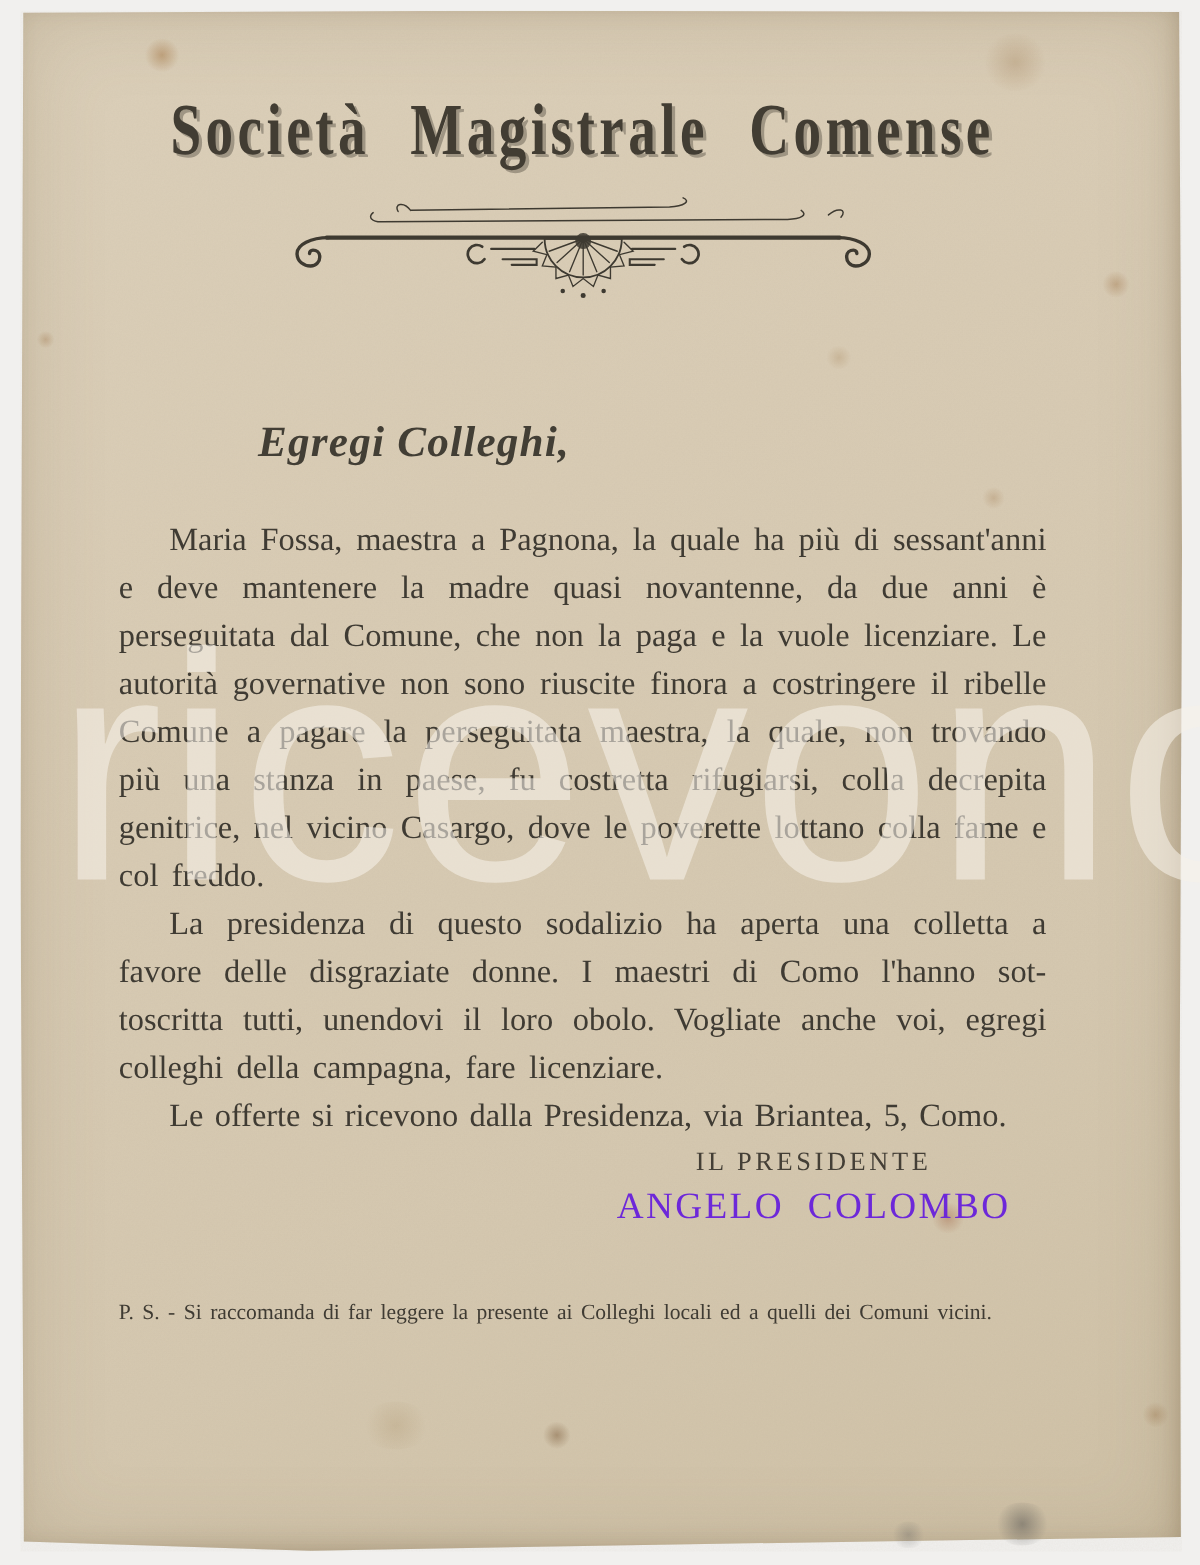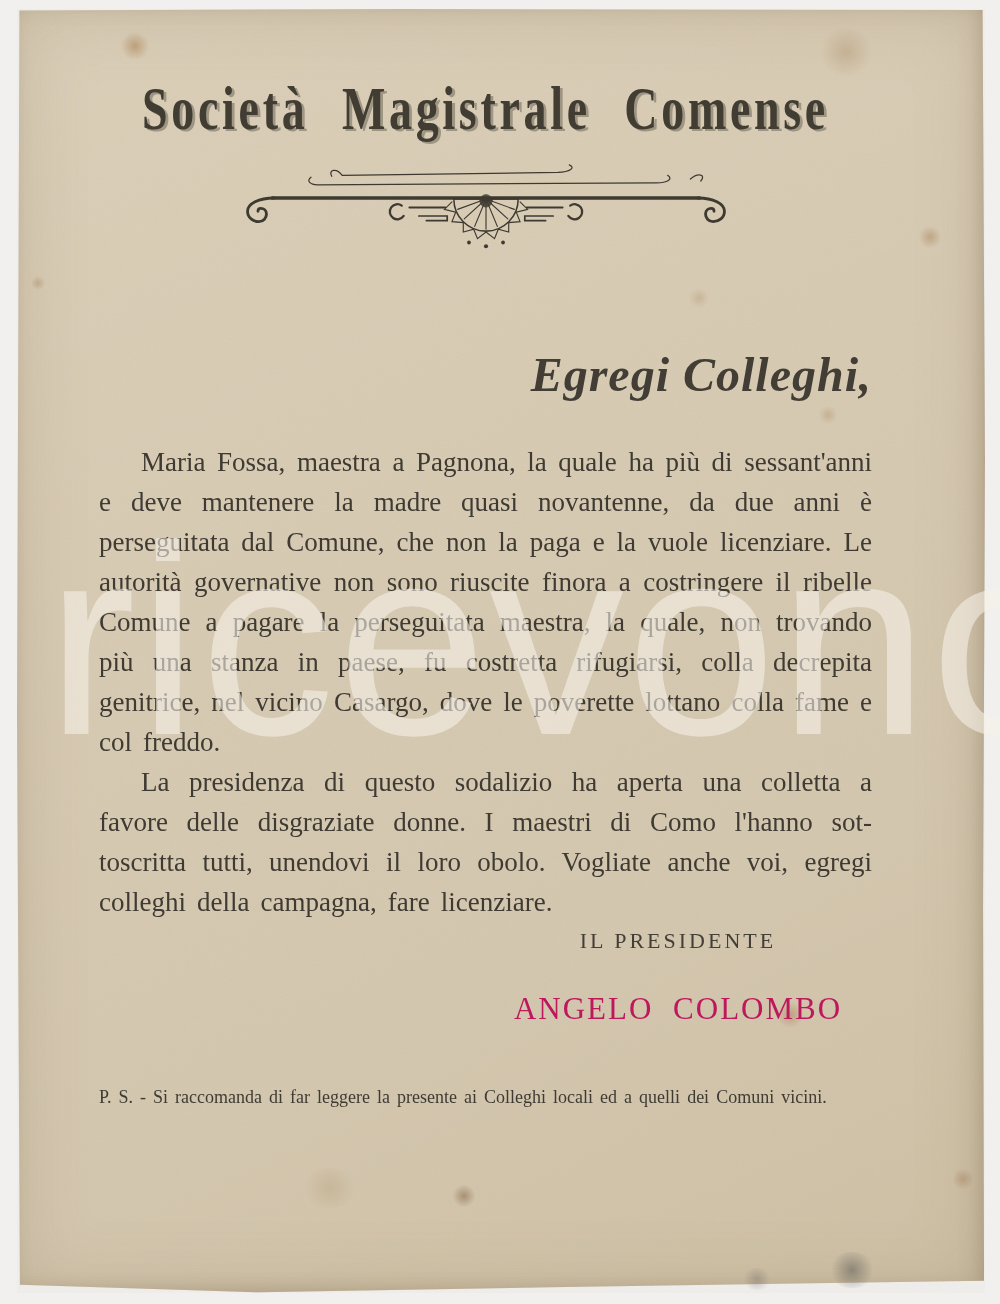--- a/index.html
+++ b/index.html
@@ -37,24 +37,23 @@
     transform:scale(.92,1.22);
     transform-origin:50% 50%;
     white-space:nowrap;
   }
   .ornament{display:block;margin:26px auto 0 auto;}
   .salutation{
     margin-top:96px;
     margin-left:116px;
     font-style:italic;
     font-weight:700;
-    font-size:48px;
+    font-size:36px;
     letter-spacing:1px;
     color:#423e35;
-    text-align:right;
   }
   .body-block{margin-top:40px;font-size:27px;line-height:40px;}
   .body-block p{
     margin:0;
     text-align:justify;
     text-indent:42px;
     word-spacing:.16em;
     font-family:Liberation Serif, serif;
   }
   .body-block p.single-line{white-space:nowrap;text-align:left;word-spacing:.10em;}
@@ -70,22 +69,21 @@
   .signature{
     width:340px;margin-left:409px;margin-top:2px;
     text-align:center;
   }
   .sig-role{
     font-size:22px;letter-spacing:3px;line-height:34px;
     color:#443f36;
   }
   .sig-name{
     font-size:31px;letter-spacing:2px;word-spacing:10px;line-height:40px;
-    color:#be185d;
-    margin-top:31px;
+    color:#6d28d9;
   }
   .postscript{
     margin-top:50px;
     font-size:18px;line-height:37px;
     text-align:justify;
     word-spacing:.14em;
     padding-left:54px;text-indent:-54px;
     max-width:760px;
   }
   .watermark{
@@ -160,20 +158,21 @@
         <circle cx="270" cy="88" r="2.2" fill="#3e3a31" stroke="none"></circle>
         <circle cx="288" cy="84" r="2" fill="#3e3a31" stroke="none"></circle>
       </g>
     </svg>
 
     <div class="salutation">Egregi Colleghi,</div>
 
     <div class="body-block">
       <p>Maria Fossa, maestra a Pagnona, la quale ha più di ses­sant'anni e deve mantenere la madre quasi novantenne, da due anni è perseguitata dal Comune, che non la paga e la vuole licenziare. Le autorità governative non sono riuscite finora a costringere il ribelle Comune a pagare la perseguitata maestra, la quale, non trovando più una stanza in paese, fu costretta rifugiarsi, colla decrepita genitrice, nel vicino Casargo, dove le poverette lottano colla fame e col freddo.</p>
       <p>La presidenza di questo sodalizio ha aperta una colletta a favore delle disgraziate donne. I maestri di Como l'hanno sot­toscritta tutti, unendovi il loro obolo. Vogliate anche voi, egregi colleghi della campagna, fare licenziare.</p>
+      <p class="single-line">Le offerte si ricevono dalla Presidenza, via Briantea, 5, Como.</p>
     </div>
 
     <div class="signature">
       <div class="sig-role">IL PRESIDENTE</div>
       <div class="sig-name">ANGELO COLOMBO</div>
     </div>
 
     <div class="postscript">P. S. - Si raccomanda di far leggere la presente ai Colleghi locali ed a quelli dei Comuni vicini.</div>
 
   </div>

